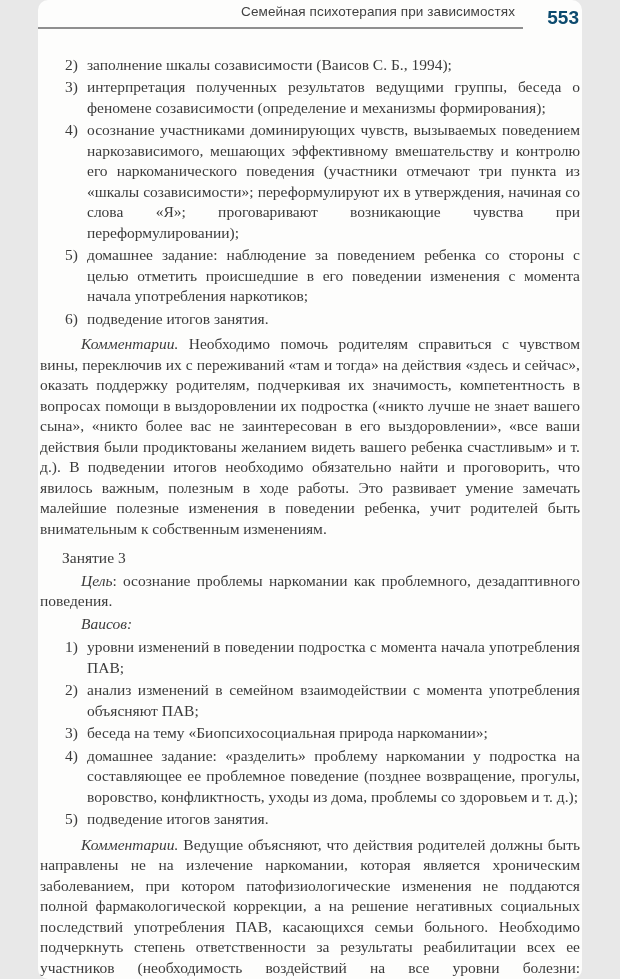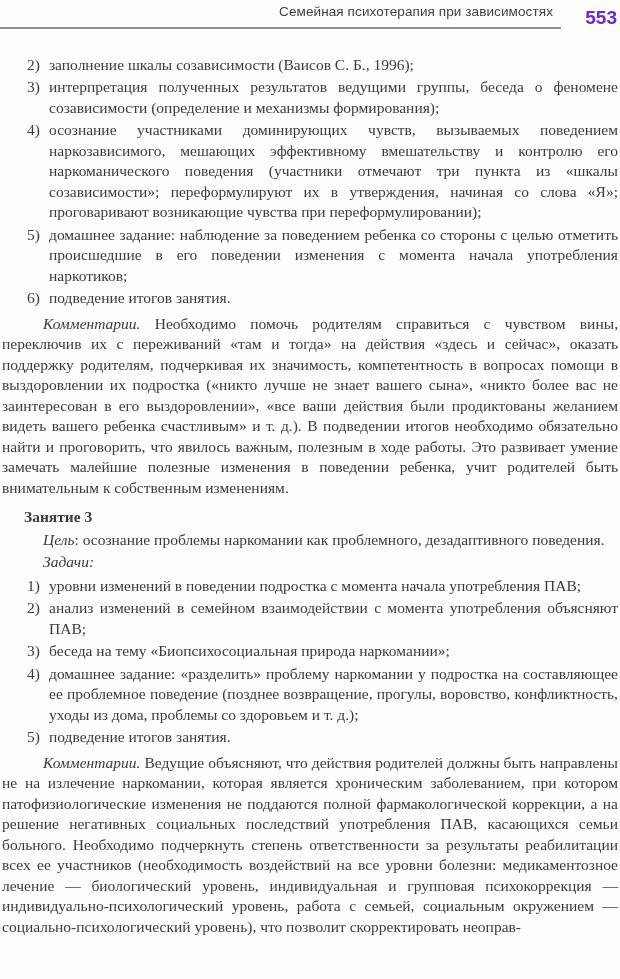--- a/index.html
+++ b/index.html
@@ -1,63 +1,64 @@
 <!DOCTYPE html>
 <html lang="ru"><head>
 <meta charset="utf-8">
 <style>
   html,body { margin:0; padding:0; background:#e8e8e8; }
   .page {
     position:relative;
-    width:620px; height:979px;
+    width:544px; height:979px;
     margin:0 auto;
     background:#fdfdfc;
     color:#3b3b3b;
     font-family:"Liberation Serif","DejaVu Serif",serif;
     font-size:15.5px;
     line-height:20.5px;
     overflow:hidden;
     box-sizing:border-box;
+    border-radius:10px;
   }
   
   .header { display:flex; align-items:flex-end; padding:2px 0 0 0; }
   .header-title-cell {
     flex:1;
     text-align:right;
     font-family:"Liberation Sans","DejaVu Sans",sans-serif;
     font-size:13.5px;
     color:#414141;
     padding:0 8px 4px 0;
     border-bottom:2px solid #8f8f8f;
     letter-spacing:0.1px;
   }
   .header-pagenum {
     flex:0 0 56px;
     text-align:right;
     font-family:"Liberation Sans","DejaVu Sans",sans-serif;
     font-weight:bold;
     font-size:19px;
-    color:#6d28d9;
+    color:#0c4a6e;
     padding:0 3px 2px 0;
     line-height:18px;
   }
   
   .content { padding:23px 2px 0 2px; }
   .blist { margin:3px 0 0 0; }
   .li { display:flex; margin:1px 0 2px 0; }
   .li-num { flex:0 0 22px; margin-left:25px; }
   .li-text { flex:1; text-align:justify; }
   .para {
     text-align:justify;
     text-indent:22px;
     margin:5px 0 0 0;
   }
   .lead-italic { font-style:italic;margin-left:19px; }
   .heading {
-    font-weight:bold;
+    font-weight:normal;
     text-indent:22px;
     margin:9px 0 0 0;
   }
   .goal-para, .tasks-label-para {
     text-align:justify;
     text-indent:22px;
     margin:2px 0 0 0;
   }
 </style>
 </head>
@@ -68,21 +69,21 @@
   <div class="header">
     <div class="header-title-cell">Семейная психотерапия при зависимостях</div>
     <div class="header-pagenum">553</div>
   </div>
 
   <div class="content">
 
     <div class="blist">
       <div class="li">
         <span class="li-num">2)</span>
-        <span class="li-text">заполнение шкалы созависимости (Ваисов С. Б., 1996);</span>
+        <span class="li-text">заполнение шкалы созависимости (Ваисов С. Б., 1994);</span>
       </div>
       <div class="li">
         <span class="li-num">3)</span>
         <span class="li-text">интерпретация полученных результатов ведущими группы, беседа о феномене созависимости (определение и механизмы формирования);</span>
       </div>
       <div class="li">
         <span class="li-num">4)</span>
         <span class="li-text">осознание участниками доминирующих чувств, вызываемых поведением наркозависимого, мешающих эффективному вмешательству и контролю его наркоманического поведения (участники отмечают три пункта из «шкалы созависимости»; переформулируют их в утверждения, начиная со слова «Я»; проговаривают возникающие чувства при переформулировании);</span>
       </div>
       <div class="li">
@@ -95,21 +96,21 @@
       </div>
     </div>
 
     <p class="para"><span class="lead-italic">Комментарии.</span>
       <span>Необходимо помочь родителям справиться с чувством вины, переключив их с переживаний «там и тогда» на действия «здесь и сейчас», оказать поддержку родителям, подчеркивая их значимость, компетентность в вопросах помощи в выздоровлении их подростка («никто лучше не знает вашего сына», «никто более вас не заинтересован в его выздоровлении», «все ваши действия были продиктованы желанием видеть вашего ребенка счастливым» и т. д.). В подведении итогов необходимо обязательно найти и проговорить, что явилось важным, полезным в ходе работы. Это развивает умение замечать малейшие полезные изменения в поведении ребенка, учит родителей быть внимательным к собственным изменениям.</span></p>
 
     <div class="heading">Занятие 3</div>
 
     <p class="goal-para"><span class="lead-italic">Цель</span><span>: осознание проблемы наркомании как проблемного, дезадаптивного поведения.</span></p>
 
-    <p class="tasks-label-para"><span class="lead-italic">Задачи:</span></p>
+    <p class="tasks-label-para"><span class="lead-italic">Ваисов:</span></p>
 
     <div class="blist">
       <div class="li">
         <span class="li-num">1)</span>
         <span class="li-text">уровни изменений в поведении подростка с момента начала употребления ПАВ;</span>
       </div>
       <div class="li">
         <span class="li-num">2)</span>
         <span class="li-text">анализ изменений в семейном взаимодействии с момента употребления объясняют ПАВ;</span>
       </div>

